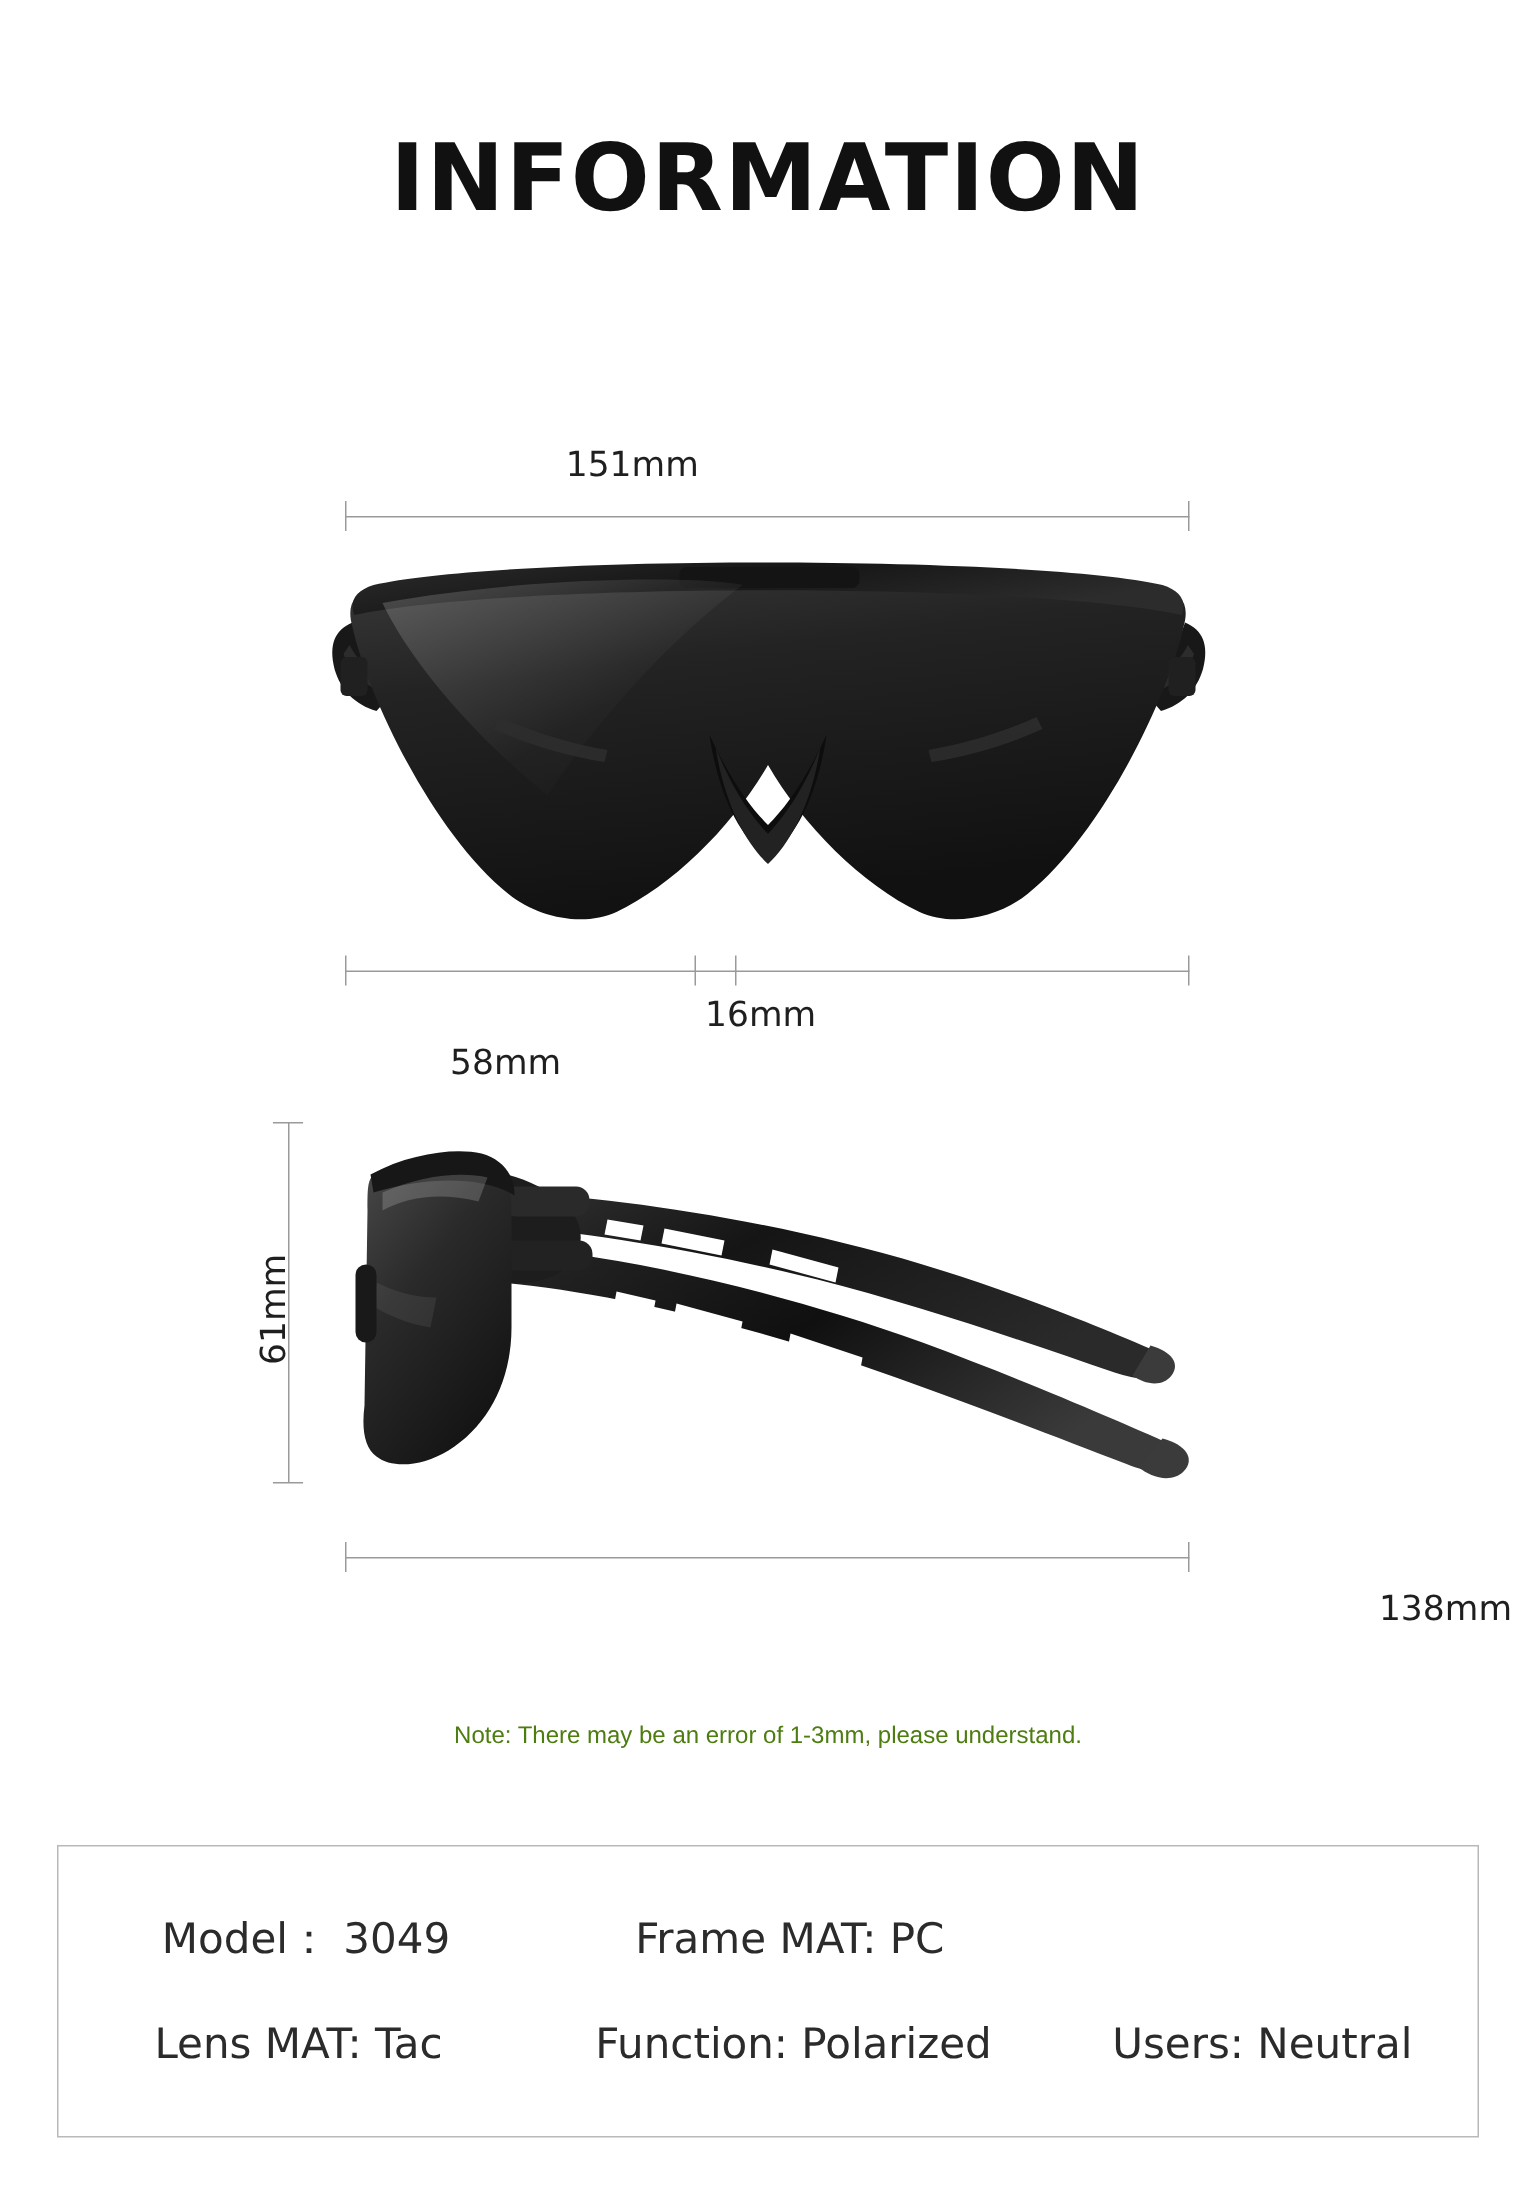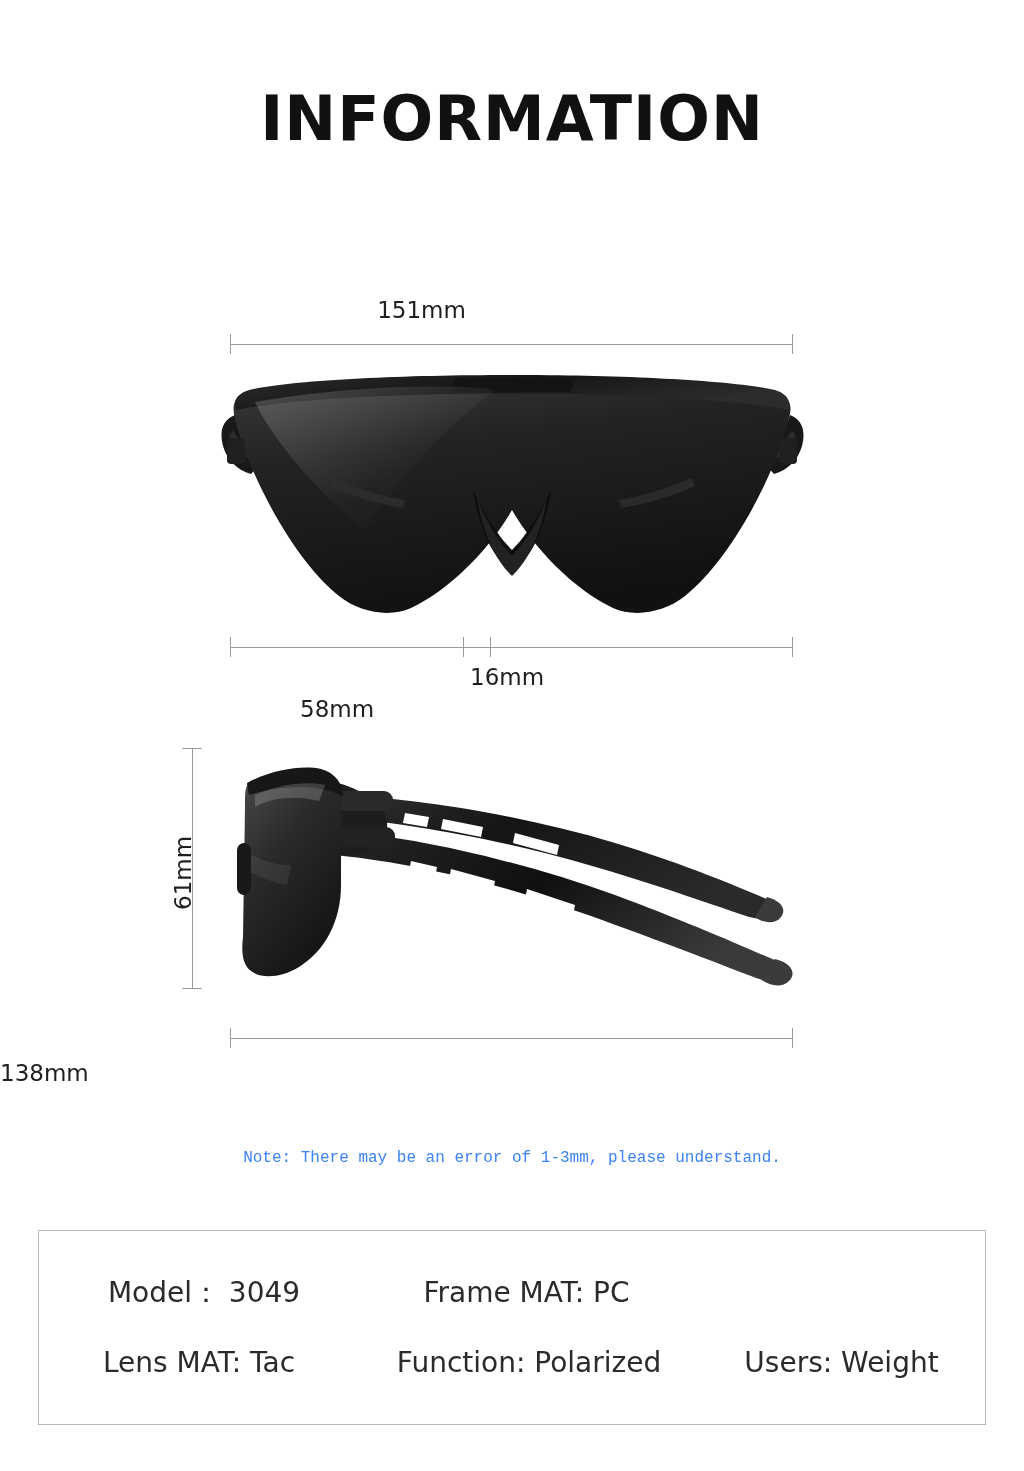--- a/index.html
+++ b/index.html
@@ -103,22 +103,22 @@
   }
 
   
   .note {
     position: absolute;
     top: 1149px;
     left: 0;
     width: 1024px;
     text-align: center;
     font-size: 16px;
-    color: #3b82f6;
-    font-family: Liberation Mono, monospace;
+    color: #4d7c0f;
+    font-family: Liberation Sans, sans-serif;
   }
 
   
   .spec-box {
     position: absolute;
     left: 38px;
     top: 1230px;
     width: 948px;
     height: 195px;
     border: 1px solid #b9b9b9;
@@ -280,31 +280,31 @@
       <rect x="22" y="108" width="14" height="52" rx="7" fill="#191919"></rect>
 
       <path d="M552,162 C566,166 572,174 566,182 C560,190 548,188 540,182 Z" fill="#3b3b3b"></path>
       <path d="M560,224 C576,228 582,238 574,246 C566,254 552,250 544,243 Z" fill="#3b3b3b"></path>
     </svg>
   </div>
 
   <div class="h-line" style="left:230px;top:1038px;width:563px;"></div>
   <div class="tick-v" style="left:230px;top:1028px;height:20px;"></div>
   <div class="tick-v" style="left:792px;top:1028px;height:20px;"></div>
-  <div class="dim-label" style="left:0;top:1060px;width:1008px;text-align:left;">138mm</div>
+  <div class="dim-label" style="left:0;top:1060px;width:1008px;text-align:right;">138mm</div>
 
   <div class="note">Note: There may be an error of 1-3mm, please understand.</div>
 
   <div class="spec-box">
     <div class="spec-grid">
       <div class="spec-row row1">
         <div class="spec-cell c1">Model：  3049</div>
         <div class="spec-cell c2">Frame MAT: PC</div>
       </div>
       <div class="spec-row row2">
         <div class="spec-cell c1">Lens MAT: Tac</div>
         <div class="spec-cell c2">Function: Polarized</div>
-        <div class="spec-cell c3">Users: Weight</div>
+        <div class="spec-cell c3">Users: Neutral</div>
       </div>
     </div>
   </div>
 
 </div>
 
 </body></html>

